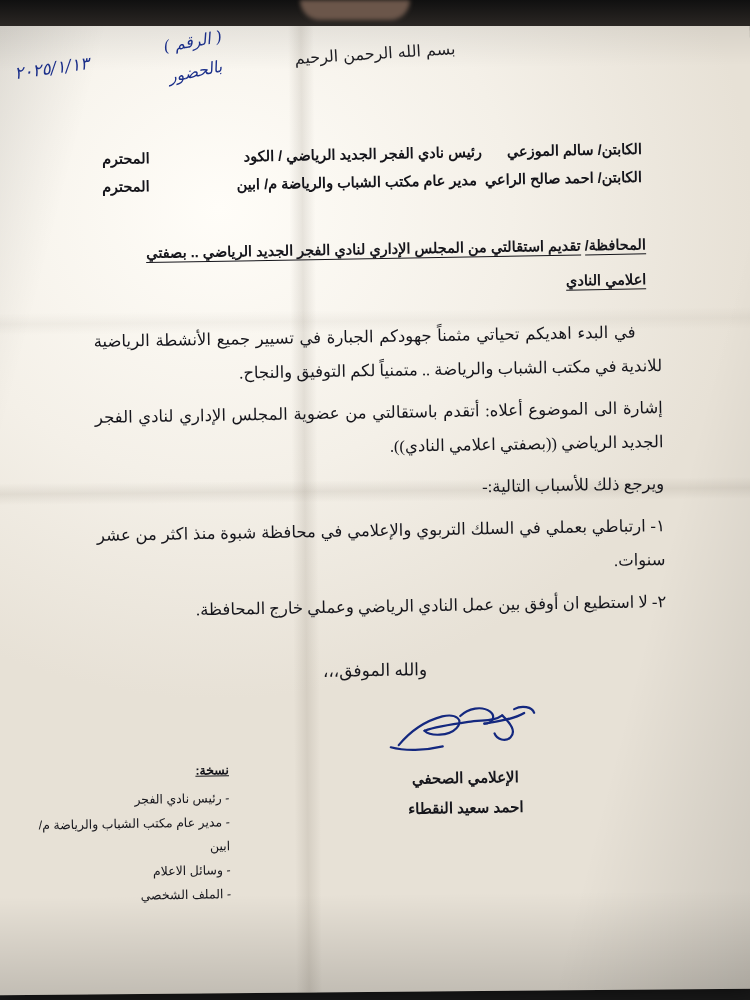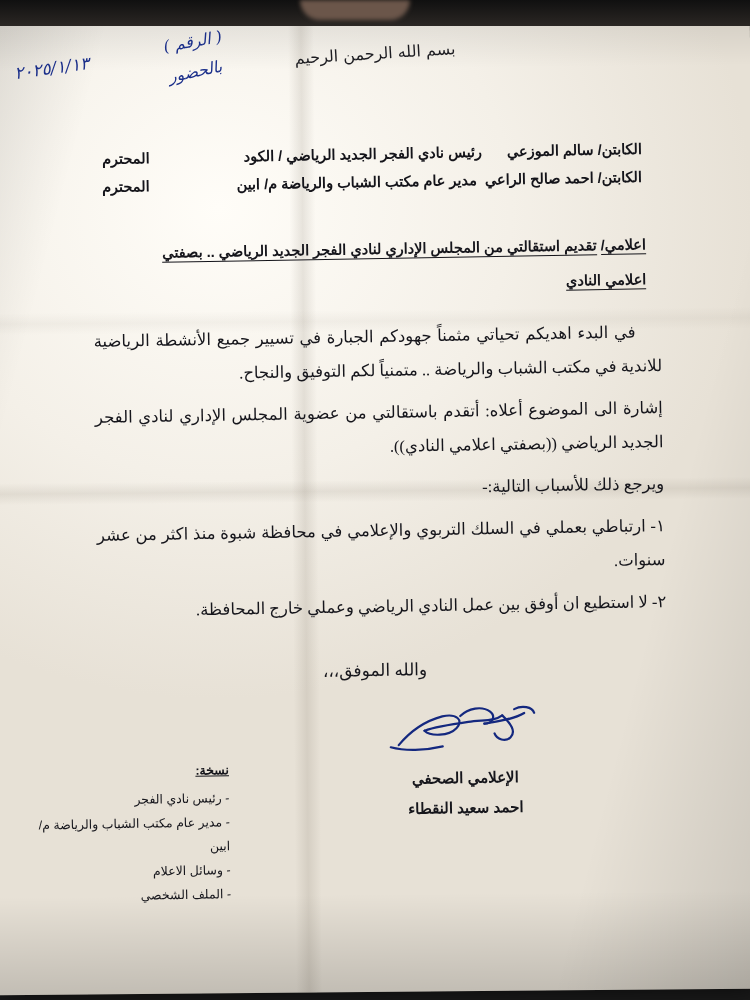--- a/index.html
+++ b/index.html
@@ -266,21 +266,21 @@
         <span class="addr-hon">المحترم</span>
       </div>
       <div class="addr-row">
         <span class="addr-to">الكابتن/ احمد صالح الراعي</span>
         <span class="addr-title">مدير عام مكتب الشباب والرياضة م/ ابين</span>
         <span class="addr-hon">المحترم</span>
       </div>
     </div>
 
     <div class="subject">
-      <span class="u">اعلامي/</span>
+      <span class="u">المحافظة/</span>
       <span class="u">تقديم استقالتي من المجلس الإداري لنادي الفجر الجديد الرياضي .. بصفتي</span>
     </div>
     <div class="subject-line2">
       <span class="u">اعلامي النادي</span>
     </div>
 
     <div class="body">
       <p class="para-indent">في البدء اهديكم تحياتي مثمناً جهودكم الجبارة في تسيير جميع الأنشطة الرياضية للاندية في مكتب الشباب والرياضة .. متمنياً لكم التوفيق والنجاح.</p>
       <p>إشارة الى الموضوع أعلاه: أتقدم باستقالتي من عضوية المجلس الإداري لنادي الفجر الجديد الرياضي ((بصفتي اعلامي النادي)).</p>
       <p>ويرجع ذلك للأسباب التالية:-</p>

